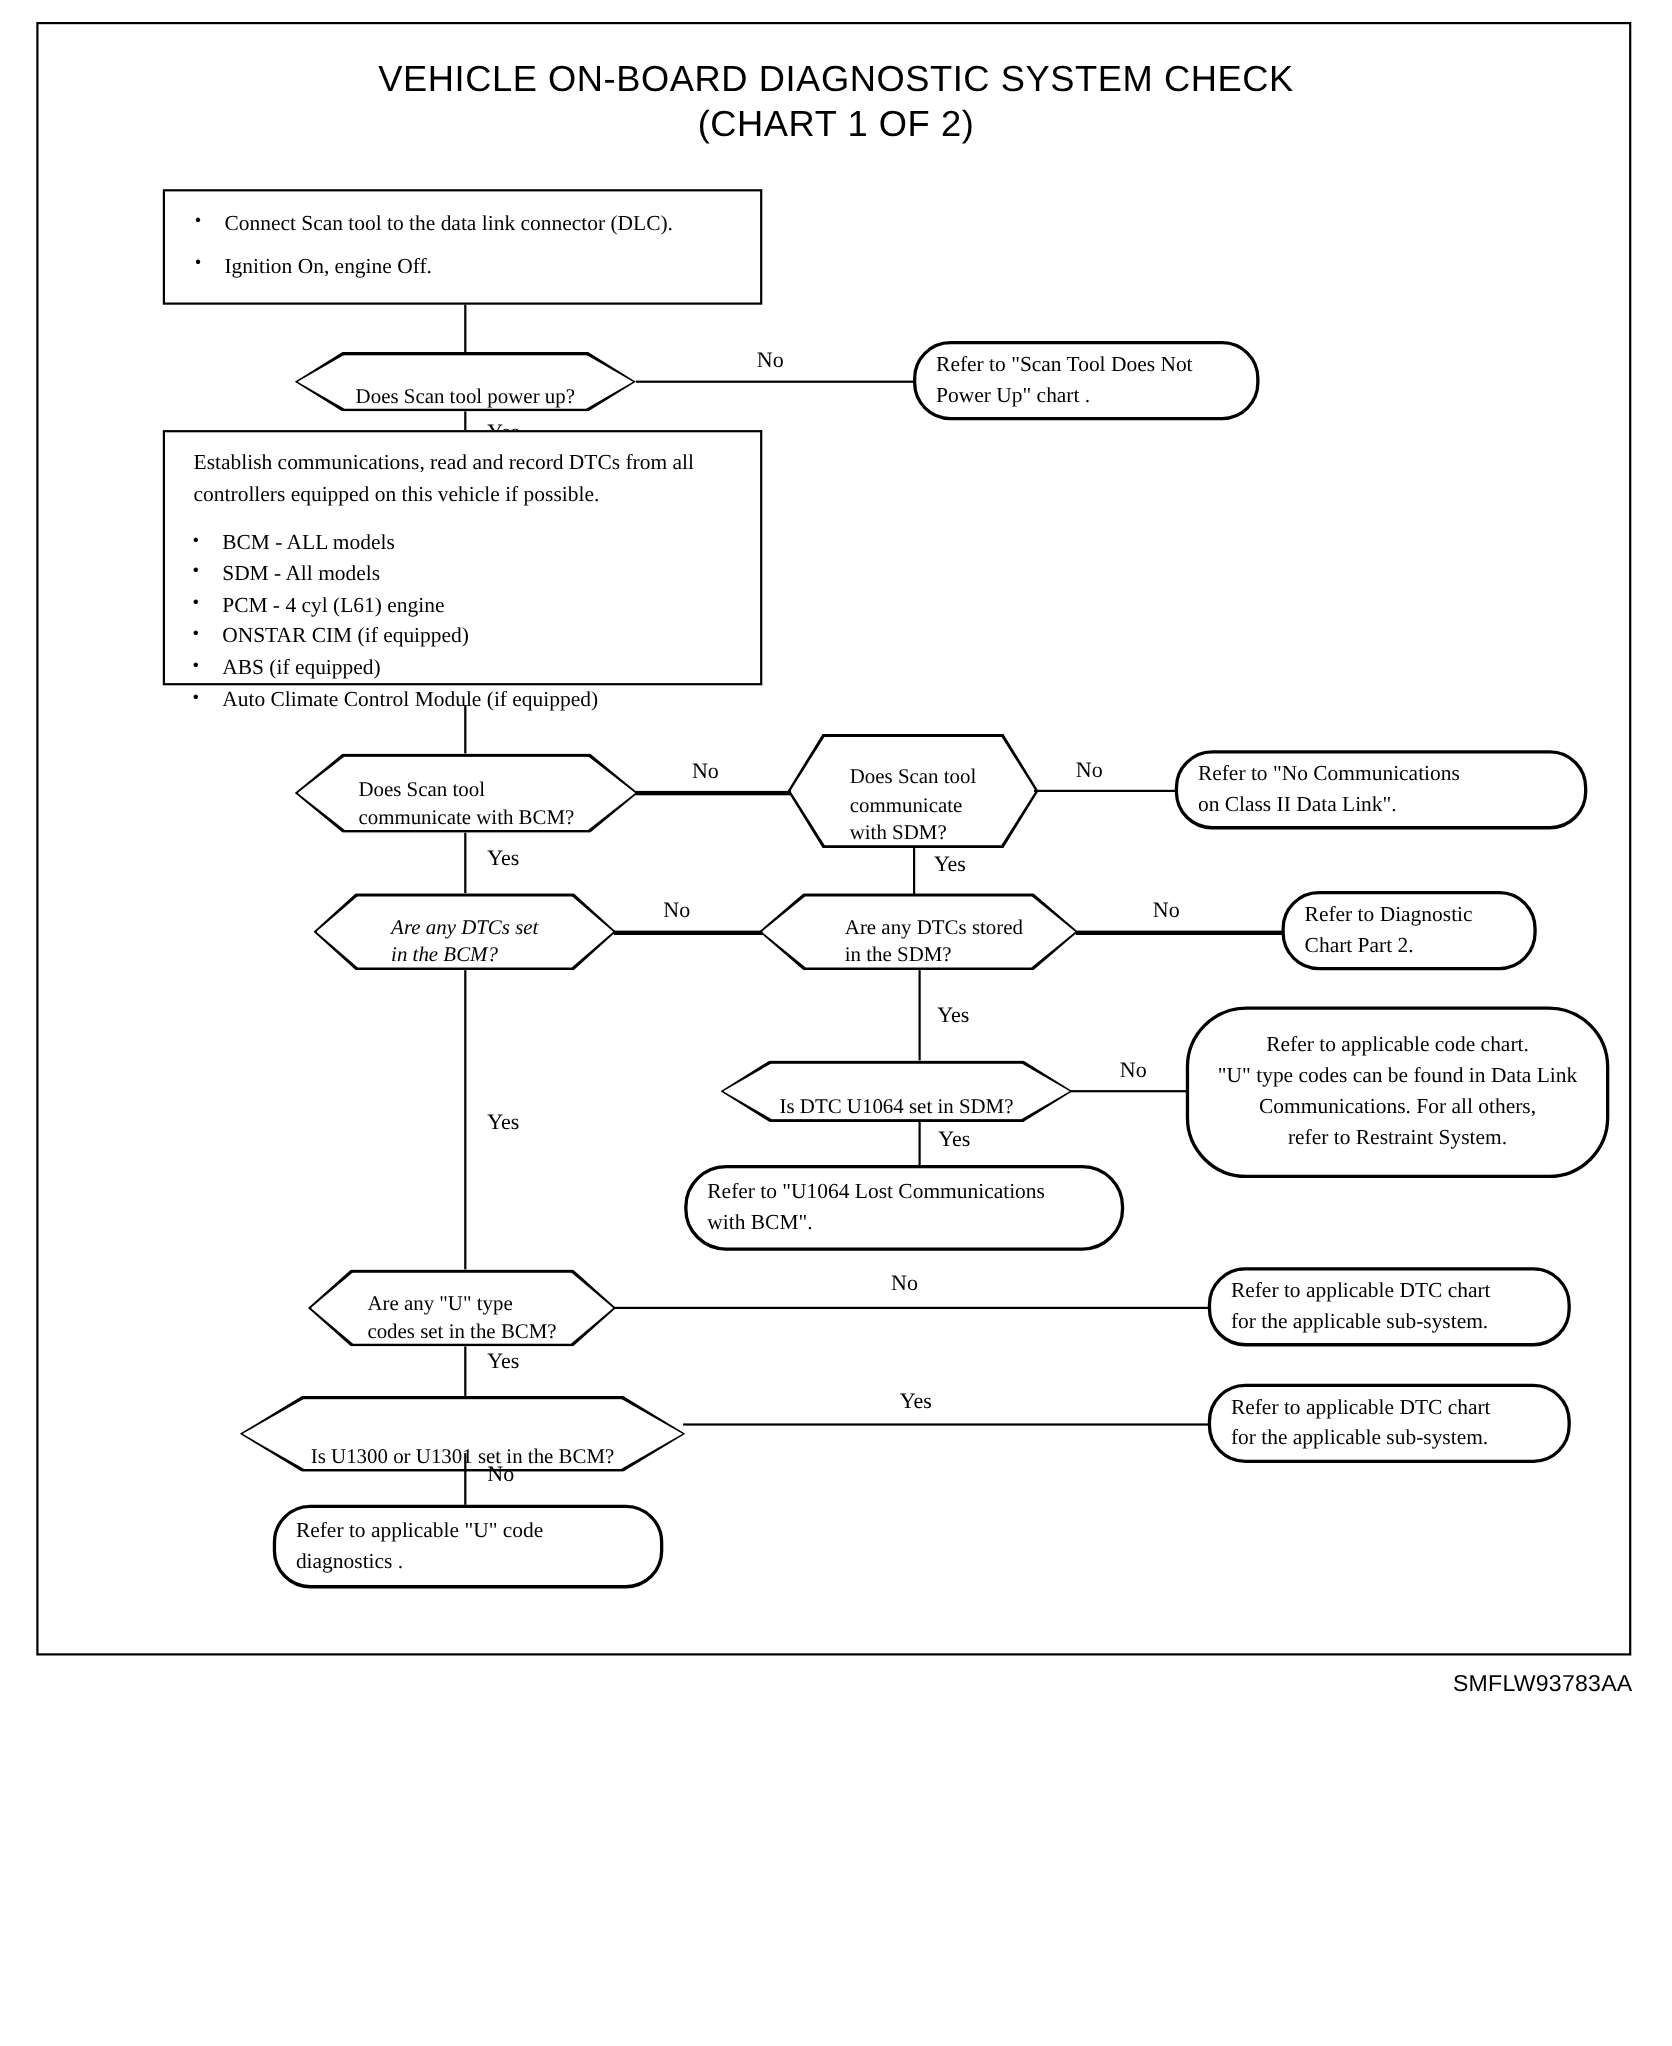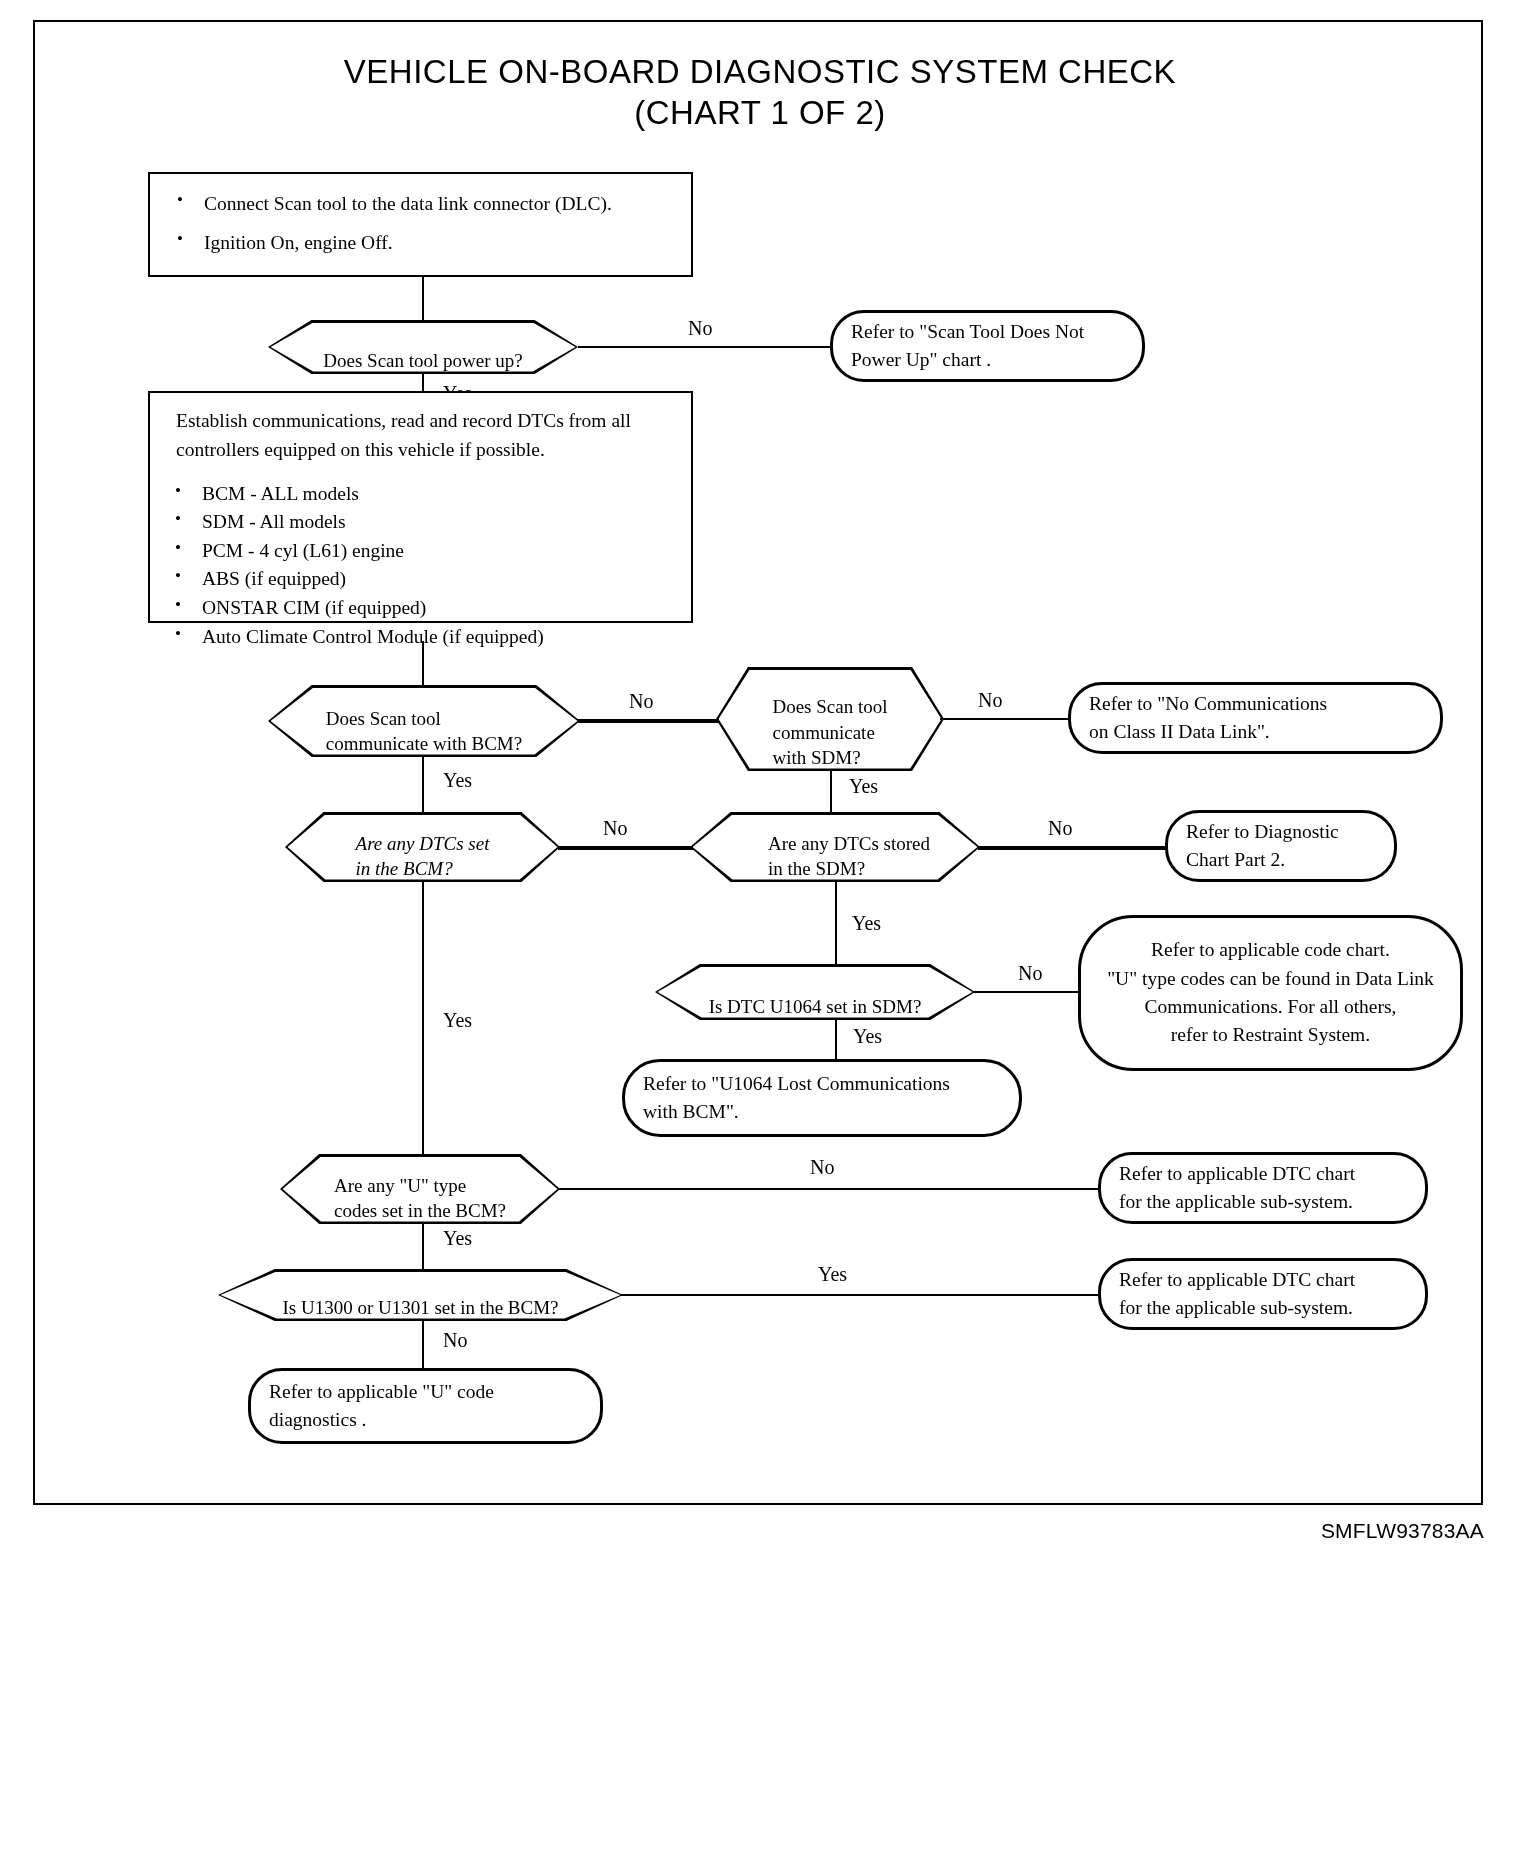--- a/index.html
+++ b/index.html
@@ -189,22 +189,22 @@
 
   <div class="proc" style="left:148px; top:391px; width:545px; height:232px; padding:13px 12px;">
     <div style="margin-left:14px;">
       <div>Establish communications, read and record DTCs from all</div>
       <div>controllers equipped on this vehicle if possible.</div>
     </div>
     <ul class="bl" style="margin-top:15px;">
       <li>BCM - ALL models</li>
       <li>SDM - All models</li>
       <li>PCM - 4 cyl (L61) engine</li>
+      <li>ONSTAR CIM (if equipped)</li>
       <li>ABS (if equipped)</li>
-      <li>ONSTAR CIM (if equipped)</li>
       <li>Auto Climate Control Module (if equipped)</li>
     </ul>
   </div>
 
   <div class="ln-v" style="left:422px; top:641px; height:44px;"></div>
 
   <div class="hex" style="left:268px; top:685px; width:312px; height:72px;">
     <div class="hexbg"></div>
     <div class="hexfg"></div>
     <div class="hextext">
@@ -334,21 +334,21 @@
   <div class="term" style="left:1098px; top:1152px; width:330px; height:72px;">
     <div class="inner">
       <div>Refer to applicable DTC chart</div>
       <div>for the applicable sub-system.</div>
     </div>
   </div>
 
   <div class="ln-v" style="left:422px; top:1224px; height:45px;"></div>
   <div class="elabel" style="left:443px; top:1228px;">Yes</div>
 
-  <div class="hex" style="left:218px; top:1269px; width:405px; height:52px;">
+  <div class="hex" style="left:218px; top:1269px; width:405px; height:69px;">
     <div class="hexbg"></div>
     <div class="hexfg"></div>
     <div class="hextext">
       <span>Is U1300 or U1301 set in the BCM?</span>
     </div>
   </div>
 
   <div class="ln-h" style="left:621px; top:1294px; width:482px;"></div>
   <div class="elabel" style="left:818px; top:1264px;">Yes</div>
 

